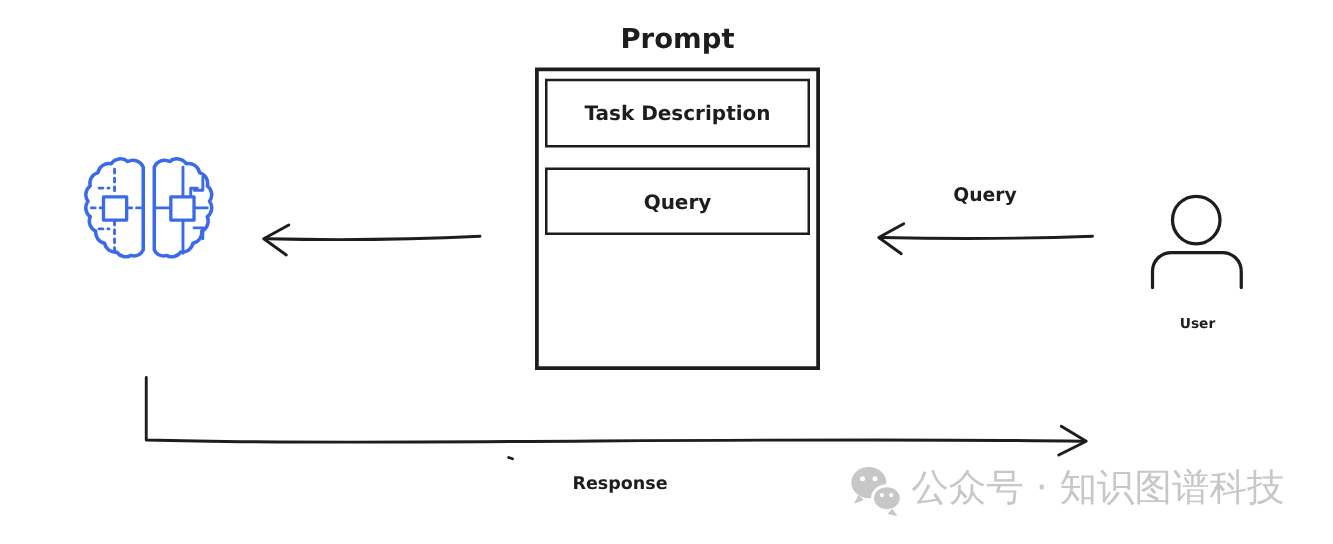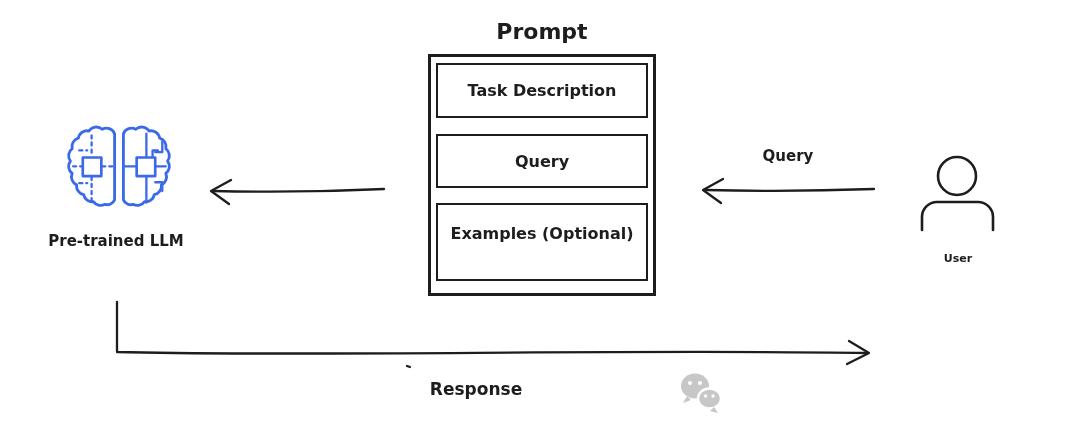--- a/index.html
+++ b/index.html
@@ -29,21 +29,21 @@
   .comp-1 { top:6px;   height:55px; }
   .comp-2 { top:77px;  height:54px; }
   .comp-3 { top:146px; height:78px; align-items:flex-start; padding-top:19px; }
 
   
   .query-label { left:738px; top:147px; width:100px; font-size:15px; }
   .user-svg    { left:918px; top:150px; width:80px;  height:82px; }
   .user-label  { left:908px; top:252px; width:100px; font-size:11px; }
 
   
-  .response-label { left:416px; top:379px; width:120px; font-size:17px; }
+  .response-label { left:436px; top:379px; width:120px; font-size:14px; }
 
   
   .wm-icon { left:679px; top:371px; width:44px; height:44px; }
   .wm-text { left:729px; top:374px; width:330px; font-size:30px; line-height:34px;
              color:#c7c7c7; font-weight:normal; white-space:nowrap; text-align:left; }
 </style>
 </head>
 <body>
 
 <div class="canvas">
@@ -90,27 +90,25 @@
       <path d="M91,12 V39"></path>
         <path d="M91,60 V90"></path>
       <path d="M66,49 H80"></path>
         <path d="M101,49 H113"></path>
       <path d="M101,33 h8 v-12"></path>
         <path d="M101,67 h8 v10"></path>
       <path d="M98,39 v-8 h6"></path>
     </g>
     <rect x="80" y="39" width="21" height="21" stroke-width="3" fill="#ffffff"></rect>
   </svg>
-  <div class="abs lbl llm-label">Pre-trained LLM</div>
 
   <div class="abs lbl prompt-title">Prompt</div>
   <div class="abs prompt-box">
     <div class="component comp-1">Task Description</div>
     <div class="component comp-2">Query</div>
-    <div class="component comp-3">Examples (Optional)</div>
   </div>
 
   <div class="abs lbl query-label">Query</div>
 
   <svg class="abs user-svg" viewBox="0 0 80 82" fill="none" stroke="#1d1d1d" stroke-width="2.6" stroke-linecap="round">
     <circle cx="39" cy="26" r="19"></circle>
     <path d="M4,80 v-13 a15,15 0 0 1 15,-15 h41 a15,15 0 0 1 15,15 v13"></path>
   </svg>
   <div class="abs lbl user-label">User</div>
 
@@ -123,14 +121,15 @@
       <circle cx="11" cy="12" r="2" fill="#ffffff"></circle>
       <circle cx="21" cy="12" r="2" fill="#ffffff"></circle>
     </g>
     <g>
       <ellipse cx="30.5" cy="27.5" rx="11.5" ry="10" fill="#c7c7c7" stroke="#ffffff" stroke-width="2.4"></ellipse>
       <path d="M35,36 l4,6 l-8,-2 z" fill="#c7c7c7"></path>
       <circle cx="26.5" cy="25" r="1.7" fill="#ffffff"></circle>
       <circle cx="34" cy="25" r="1.7" fill="#ffffff"></circle>
     </g>
   </svg>
+  <div class="abs wm-text">公众号 · 知识图谱科技</div>
 
 </div>
 
 </body></html>

